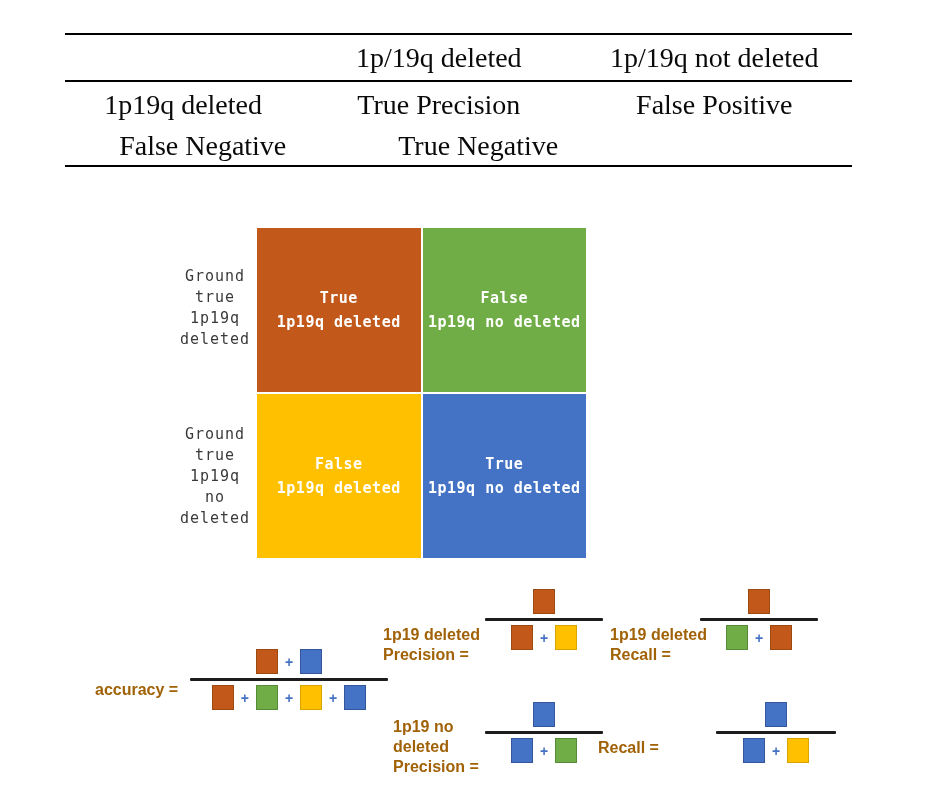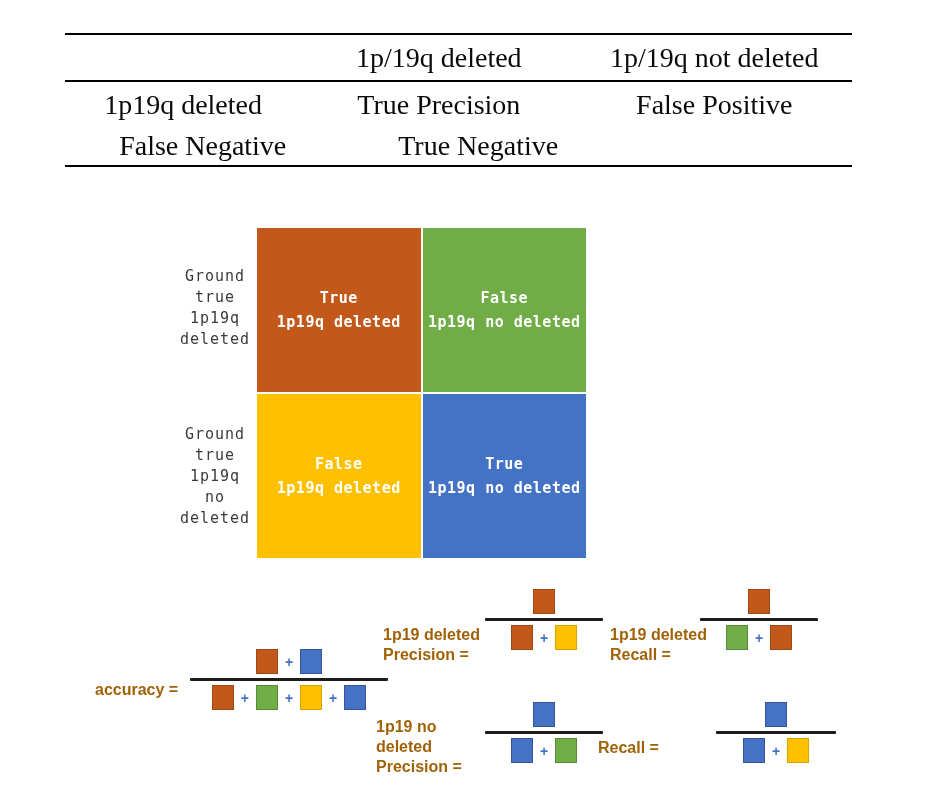--- a/index.html
+++ b/index.html
@@ -68,21 +68,21 @@
 
   .acc-label{left:95px;top:642px;width:86px;}
   .acc-frac{left:190px;top:648px;width:198px;}
 
   .pd-label{left:383px;top:587px;width:104px;}
   .pd-frac{left:485px;top:588px;width:118px;}
 
   .rd-label{left:610px;top:587px;width:104px;}
   .rd-frac{left:700px;top:588px;width:118px;}
 
-  .pn-label{left:376px;top:679px;width:96px;}
+  .pn-label{left:393px;top:679px;width:96px;}
   .pn-frac{left:485px;top:701px;width:118px;}
 
   .rn-label{left:598px;top:700px;width:120px;}
   .rn-frac{left:716px;top:701px;width:120px;}
 </style>
 </head>
 <body>
 
 <div class="canvas">
 

